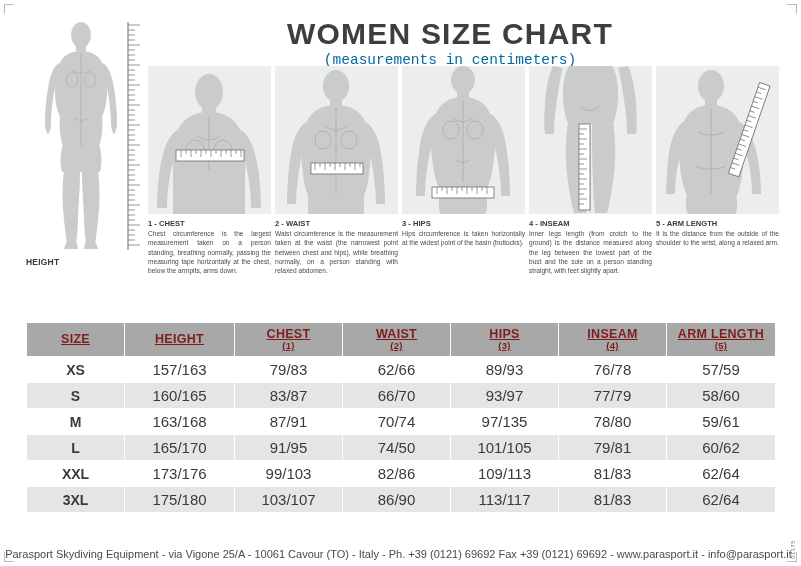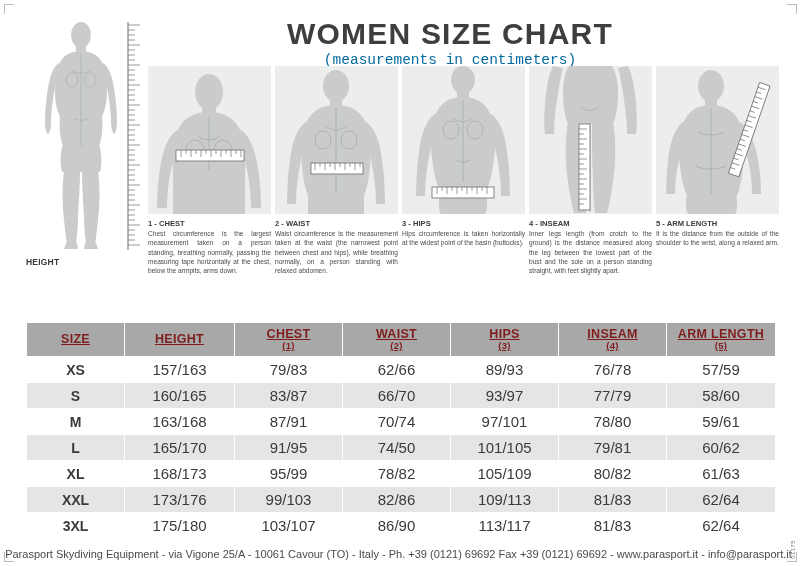--- a/index.html
+++ b/index.html
@@ -471,43 +471,34 @@
         <td>66/70</td>
         <td>93/97</td>
         <td>77/79</td>
         <td>58/60</td>
       </tr>
       <tr>
         <td class="sizecol">M</td>
         <td>163/168</td>
         <td>87/91</td>
         <td>70/74</td>
-        <td>97/101</td>
+        <td>97/135</td>
         <td>78/80</td>
         <td>59/61</td>
       </tr>
       <tr>
         <td class="sizecol">L</td>
         <td>165/170</td>
         <td>91/95</td>
         <td>74/50</td>
         <td>101/105</td>
         <td>79/81</td>
         <td>60/62</td>
       </tr>
       <tr>
-        <td class="sizecol">XL</td>
-        <td>168/173</td>
-        <td>95/99</td>
-        <td>78/82</td>
-        <td>105/109</td>
-        <td>80/82</td>
-        <td>61/63</td>
-      </tr>
-      <tr>
         <td class="sizecol">XXL</td>
         <td>173/176</td>
         <td>99/103</td>
         <td>82/86</td>
         <td>109/113</td>
         <td>81/83</td>
         <td>62/64</td>
       </tr>
       <tr>
         <td class="sizecol">3XL</td>

